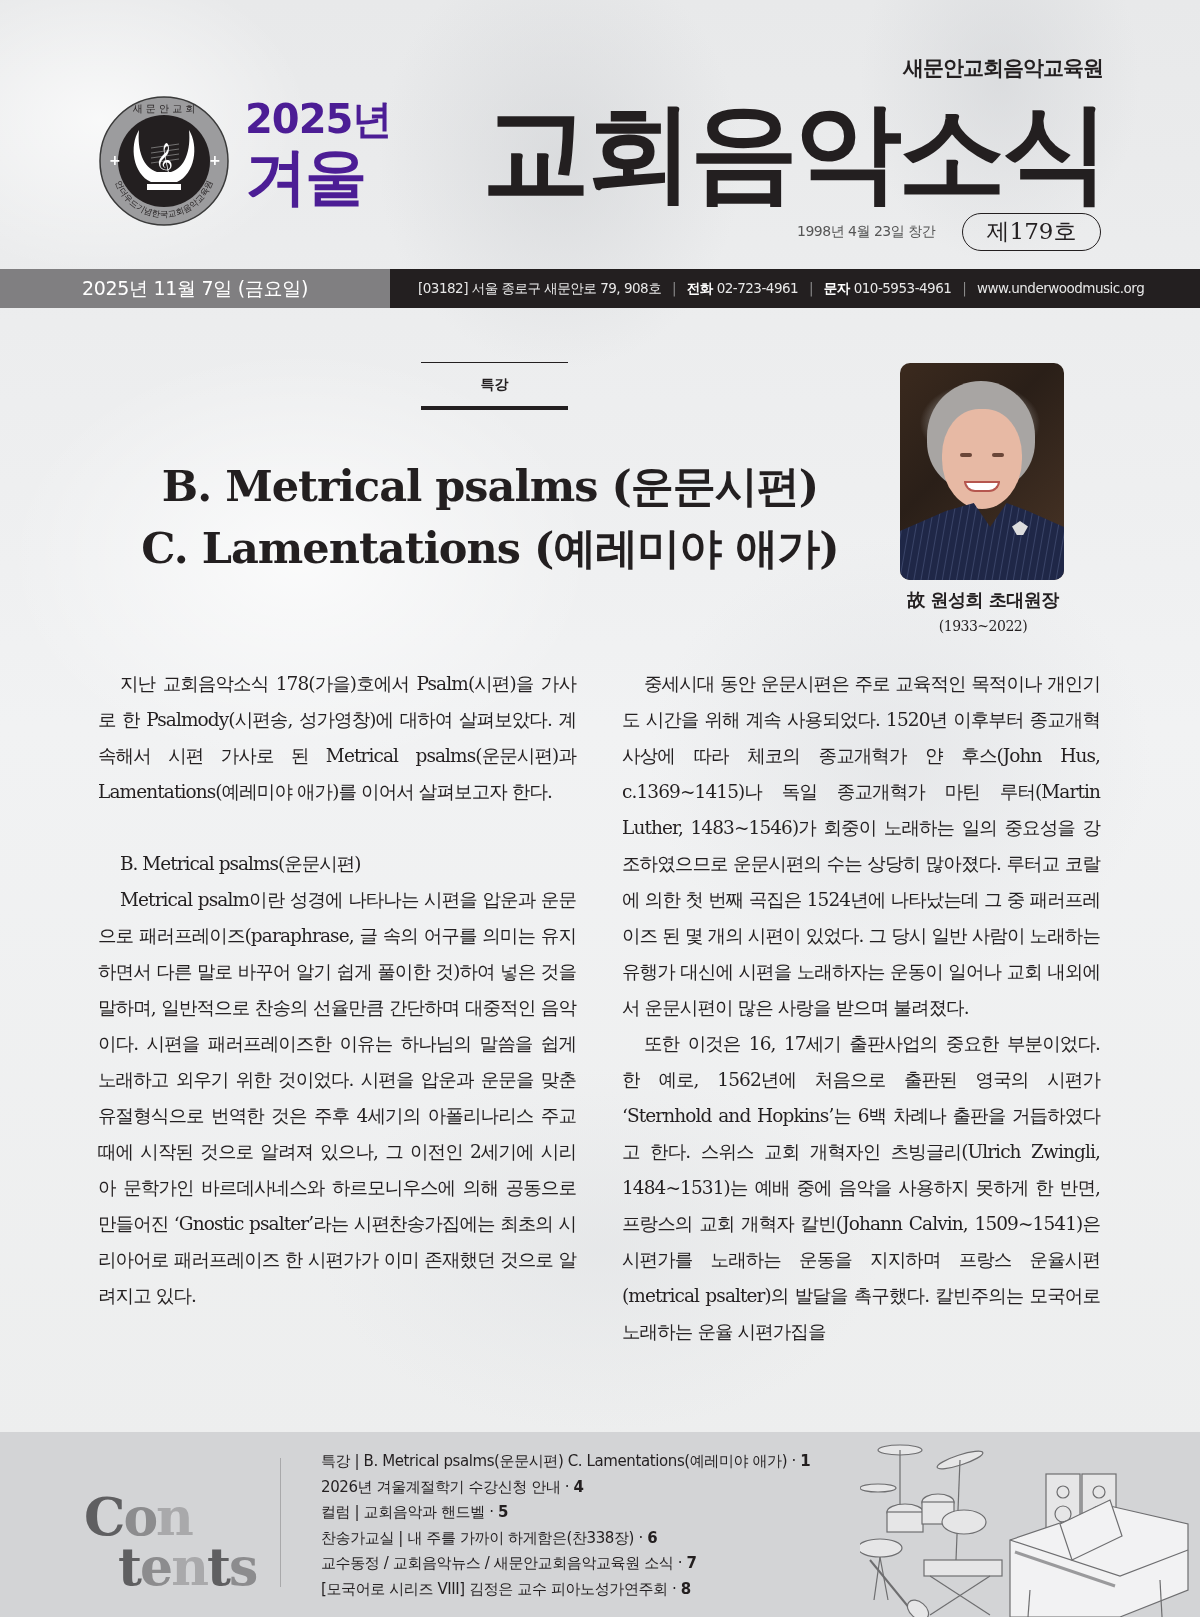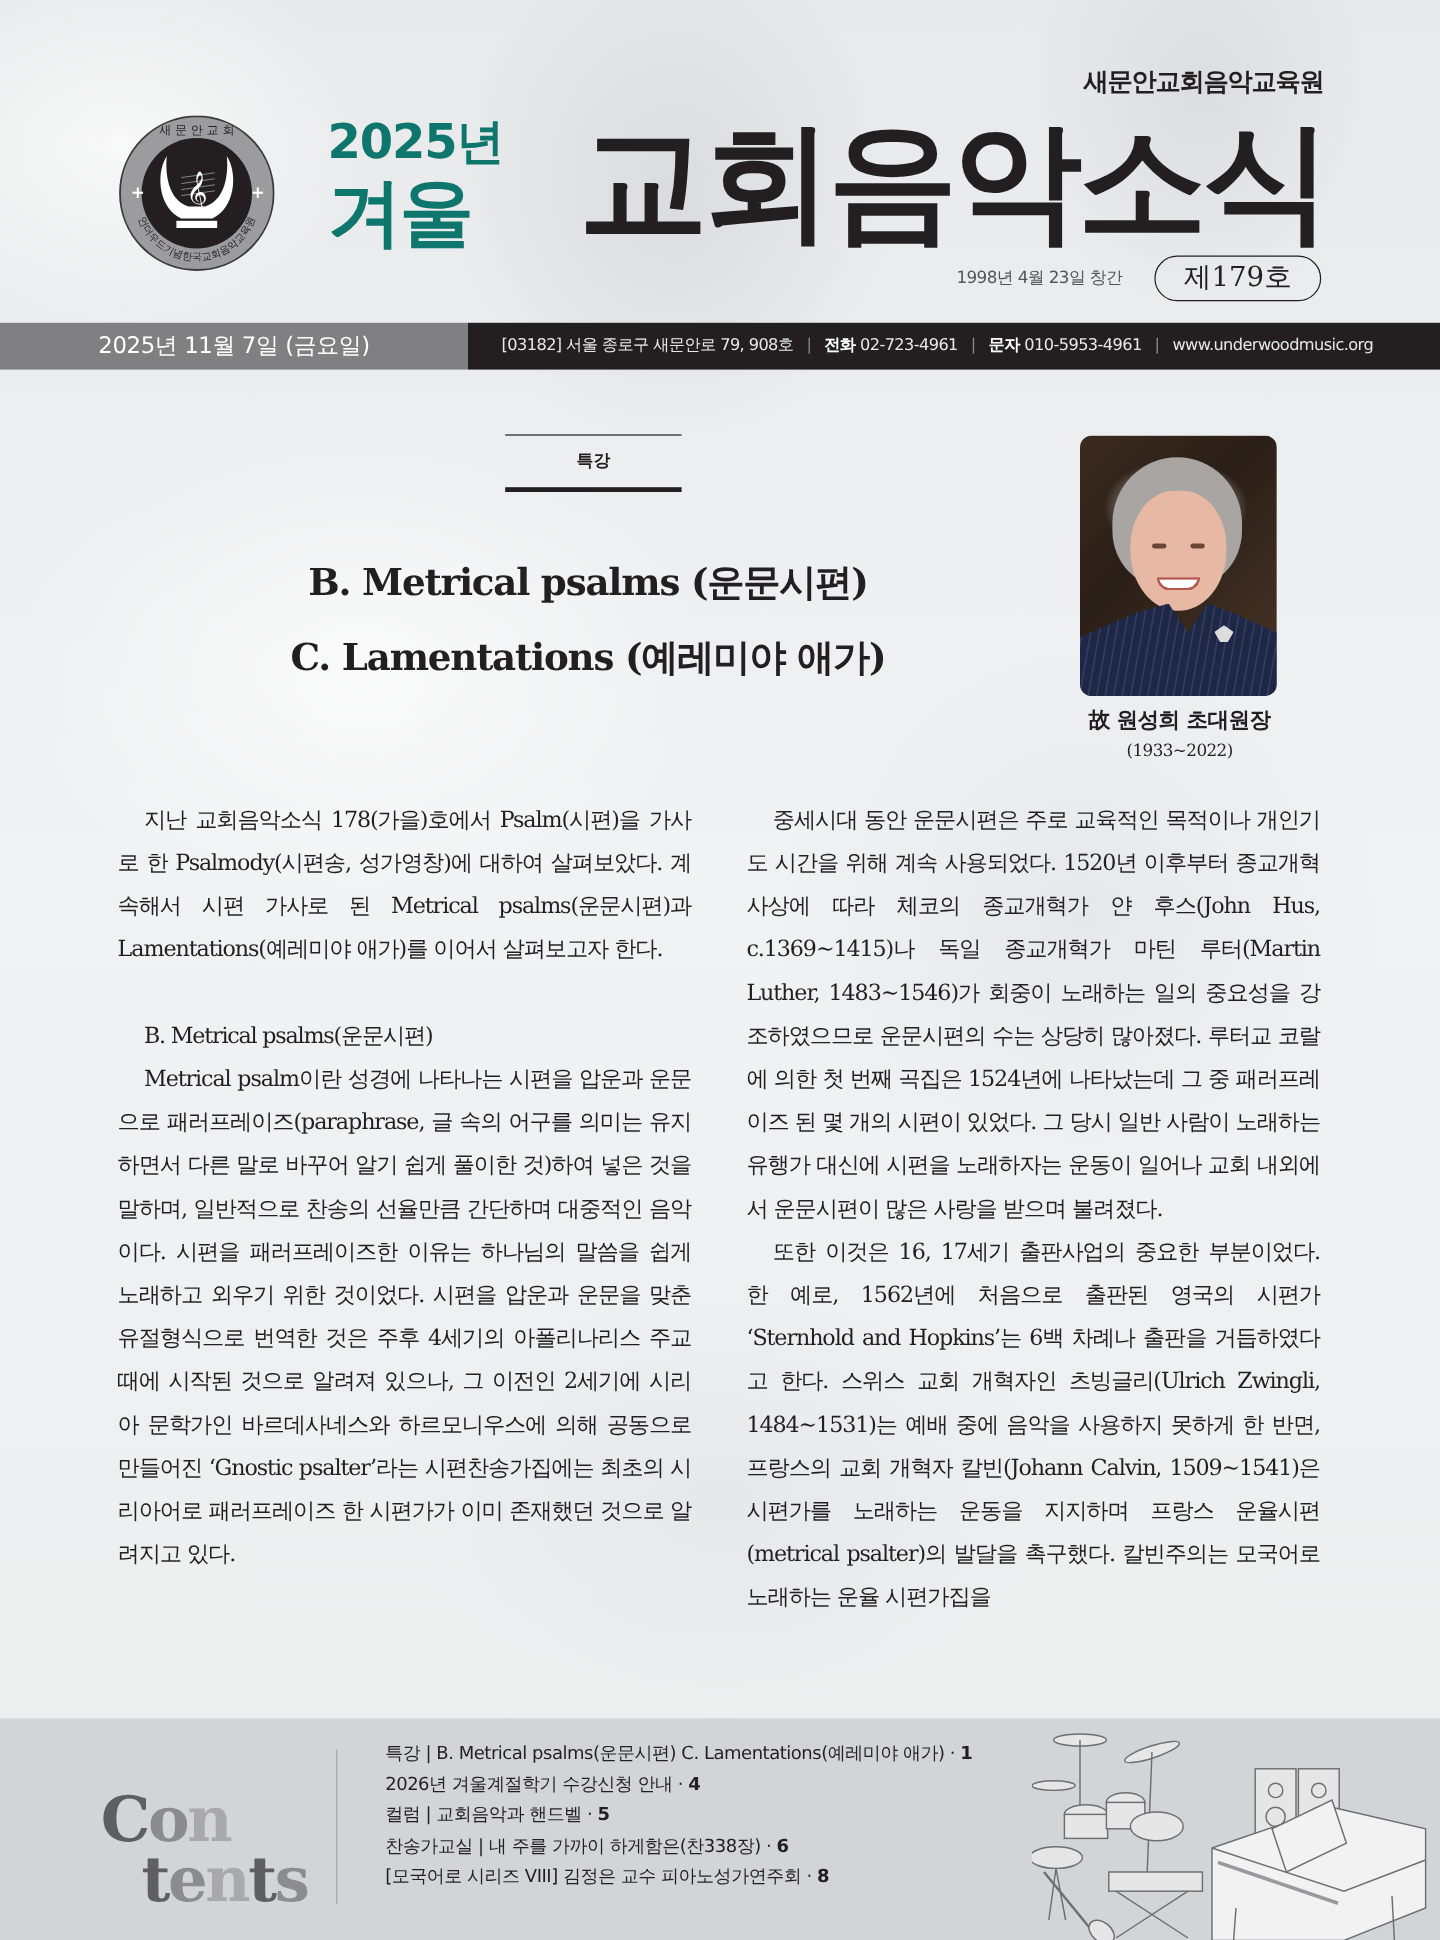--- a/index.html
+++ b/index.html
@@ -19,21 +19,21 @@
     color: #231f20;
   }
 
   
   .masthead { position: absolute; left: 0; top: 0; width: 1200px; height: 268px; }
   .logo {
     position: absolute; left: 99px; top: 96px; width: 130px; height: 130px;
   }
   .season {
     position: absolute; left: 245px; top: 96px; width: 160px;
-    font-family: "DejaVu Sans", sans-serif; font-weight: bold; color: #0f766e; margin-left: 28px;
+    font-family: "DejaVu Sans", sans-serif; font-weight: bold; color: #4c1d95;
   }
   .season .year { font-size: 40px; line-height: 46px; letter-spacing: -1px; }
   .season .name { font-size: 62px; line-height: 70px; letter-spacing: -2px; }
   .org-name {
     position: absolute; right: 97px; top: 54px;
     font-size: 21px; font-weight: bold; color: #231f20; letter-spacing: -1px;
   }
   .title {
     position: absolute; left: 466px; top: 92px; width: 640px; text-align: right;
     font-family: "DejaVu Sans", sans-serif; font-weight: bold;
@@ -64,21 +64,21 @@
   .infobar .sep { color: #8a8a8a; margin: 0 7px; }
 
   
   .section-tag {
     position: absolute; left: 421px; top: 362px; width: 147px; height: 48px;
     border-top: 1.5px solid #231f20; border-bottom: 4px solid #231f20;
     text-align: center; font-size: 14px; font-weight: bold; line-height: 42px; color: #231f20;
   }
   .headline {
     position: absolute; left: 120px; top: 455px; width: 740px; text-align: center;
-    font-family: "DejaVu Serif", serif; font-size: 31px; line-height: 62px; color: #231f20; letter-spacing: -1px;
+    font-family: "DejaVu Serif", serif; font-size: 43px; line-height: 62px; color: #231f20; letter-spacing: -1px;
   }
 
   
   .portrait {
     position: absolute; left: 900px; top: 363px; width: 164px; height: 217px;
     border-radius: 10px; overflow: hidden;
     background: radial-gradient(ellipse 60px 40px at 80px 60px, #a9a6a4 0%, #8b8682 60%, rgba(0,0,0,0) 100%),
                 linear-gradient(135deg, #3b2a1e 0%, #2a1f18 40%, #4a3526 100%);
   }
   .portrait .hair {
@@ -235,20 +235,21 @@
       <span class="c1">t</span><span class="c2">e</span><span class="c3">n</span><span class="c1">t</span><span class="c2">s</span>
     </span>
   </div>
   <div class="divider"></div>
 
   <ul class="toc">
     <li><span>특강 | B. Metrical psalms(운문시편) C. Lamentations(예레미야 애가) · </span><span class="pg">1</span></li>
     <li><span>2026년 겨울계절학기 수강신청 안내 · </span><span class="pg">4</span></li>
     <li><span>컬럼 | 교회음악과 핸드벨 · </span><span class="pg">5</span></li>
     <li><span>찬송가교실  |  내 주를 가까이 하게함은(찬338장) · </span><span class="pg">6</span></li>
+    <li><span>교수동정 / 교회음악뉴스 / 새문안교회음악교육원 소식 · </span><span class="pg">7</span></li>
     <li><span>[모국어로 시리즈 VIII] 김정은 교수 피아노성가연주회 · </span><span class="pg">8</span></li>
   </ul>
 
   <svg class="instruments" viewBox="0 0 330 177" fill="none" stroke="#6e6e70" stroke-width="1.2">
 
     <ellipse cx="40" cy="10" rx="22" ry="5" fill="#e6e6e7"></ellipse>
     <ellipse cx="18" cy="48" rx="18" ry="4" fill="#e6e6e7"></ellipse>
     <ellipse cx="100" cy="20" rx="24" ry="5" fill="#e6e6e7" transform="rotate(-18 100 20)"></ellipse>
     <line x1="40" y1="10" x2="40" y2="90"></line>
     <line x1="100" y1="20" x2="96" y2="120"></line>

